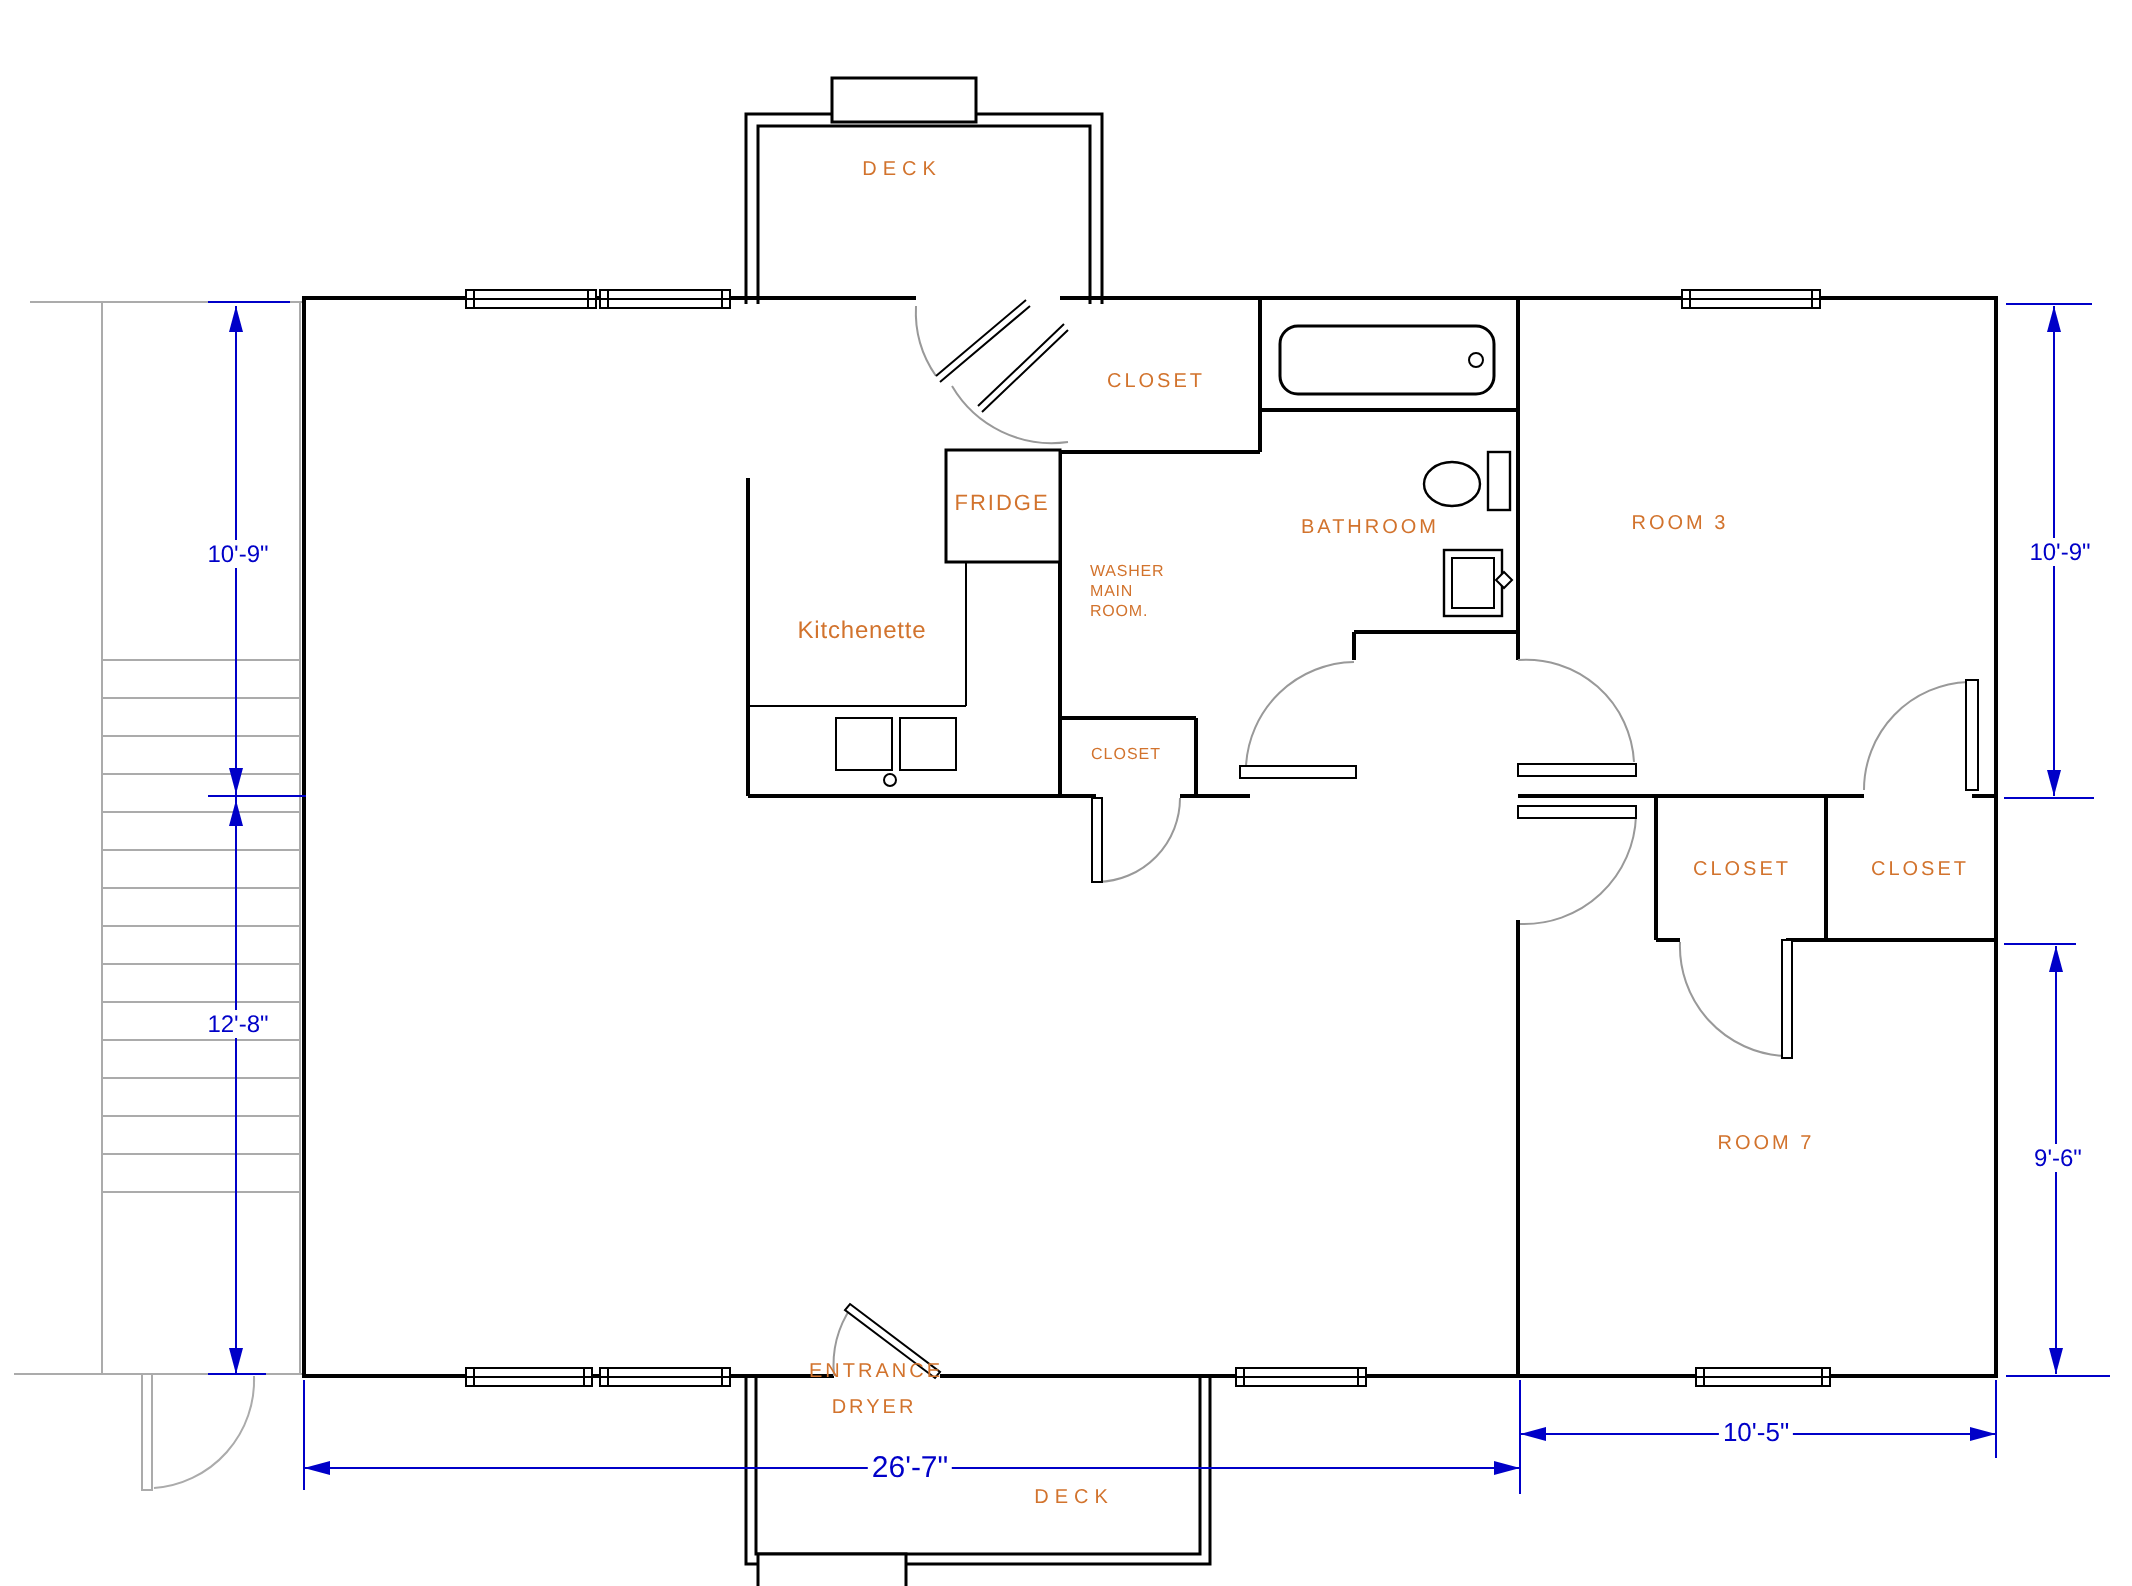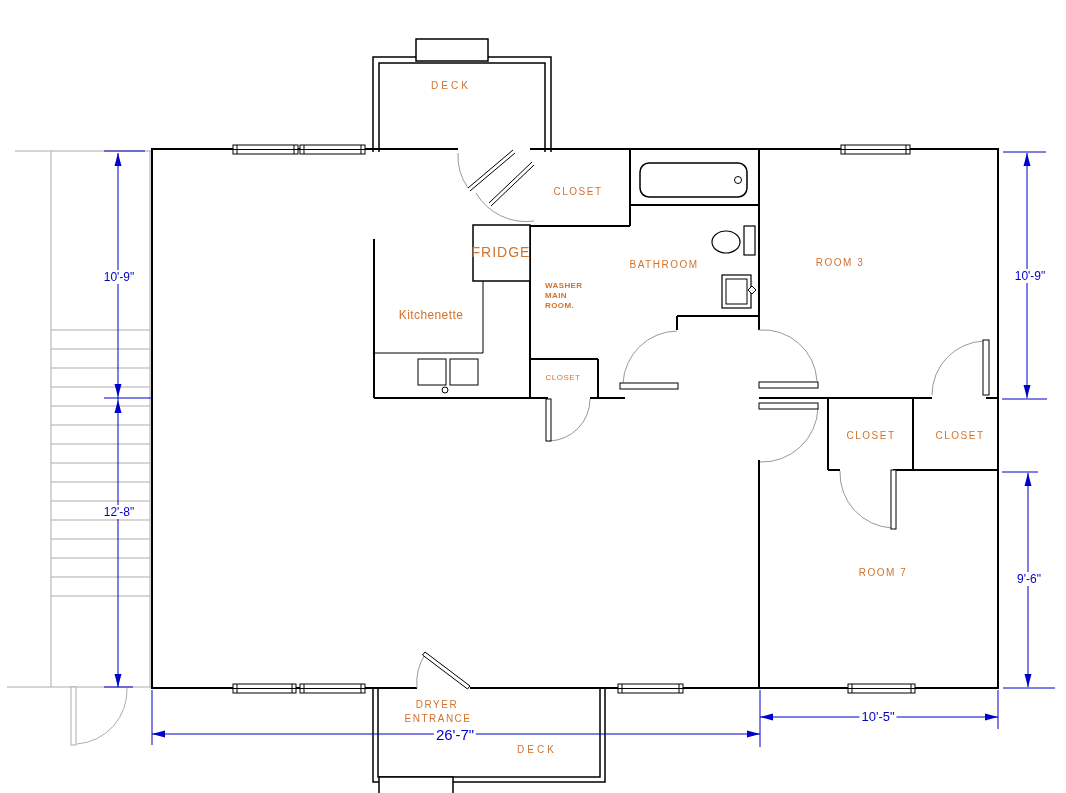--- a/index.html
+++ b/index.html
@@ -4,22 +4,22 @@
 <style>
   html,body{margin:0;padding:0;background:#fff;}
   #plan{position:relative;width:1066px;height:793px;background:#ffffff;overflow:hidden;
         font-family:"Liberation Sans", sans-serif;margin-top:17px;}
   #plan svg{position:absolute;left:0;top:0;}
   .lbl{position:absolute;transform:translate(-50%,-50%);color:#D2732D;font-size:10px;
        letter-spacing:1.5px;white-space:nowrap;z-index:3;}
   .lbl.deck{letter-spacing:3px;}
   .lbl.mixed{font-size:12px;letter-spacing:0.4px;}
   .lbl.small{font-size:8px;letter-spacing:0.5px;}
-  .lbl.fridge{font-size:14px;letter-spacing:1px;}
-  .washer{position:absolute;color:#D2732D;font-size:8px;font-weight:bold;letter-spacing:0.4px;
+  .lbl.fridge{font-size:11px;letter-spacing:1px;}
+  .washer{position:absolute;color:#D2732D;font-size:8px;font-weight:normal;letter-spacing:0.4px;
           line-height:10px;white-space:nowrap;z-index:3;}
   .dim{position:absolute;transform:translate(-50%,-50%);color:#0000C8;font-size:12px;
        background:#fff;padding:0 2px;white-space:nowrap;z-index:4;}
   .dim.big{font-size:15px;}
   .dim.mid{font-size:13px;}
 </style>
 </head>
 <body>
 
 <div id="plan">
@@ -167,27 +167,27 @@
   <div class="lbl deck" style="left:451px;top:68px">DECK</div>
   <div class="lbl" style="left:578px;top:174px">CLOSET</div>
   <div class="lbl fridge" style="left:501px;top:235px">FRIDGE</div>
   <div class="lbl mixed" style="left:431px;top:298px">Kitchenette</div>
   <div class="washer" style="left:545px;top:264px">
     <div>WASHER</div>
     <div>MAIN</div>
     <div>ROOM.</div>
   </div>
   <div class="lbl small" style="left:563px;top:360px">CLOSET</div>
-  <div class="lbl" style="left:664px;top:247px">BATHROOM</div>
+  <div class="lbl" style="left:685px;top:247px">BATHROOM</div>
   <div class="lbl" style="left:840px;top:245px">ROOM 3</div>
   <div class="lbl" style="left:871px;top:418px">CLOSET</div>
   <div class="lbl" style="left:960px;top:418px">CLOSET</div>
   <div class="lbl" style="left:883px;top:555px">ROOM 7</div>
   <div class="lbl" style="left:437px;top:687px">DRYER</div>
-  <div class="lbl" style="left:438px;top:701px">ENTRANCE</div>
+  <div class="lbl" style="left:438px;top:669px">ENTRANCE</div>
   <div class="lbl deck" style="left:537px;top:732px">DECK</div>
 
   <div class="dim" style="left:119px;top:260px">10'-9"</div>
   <div class="dim" style="left:119px;top:495px">12'-8"</div>
   <div class="dim" style="left:1030px;top:259px">10'-9"</div>
   <div class="dim" style="left:1029px;top:562px">9'-6"</div>
   <div class="dim big" style="left:455px;top:717px">26'-7"</div>
   <div class="dim mid" style="left:878px;top:699px">10'-5"</div>
 </div>
 

